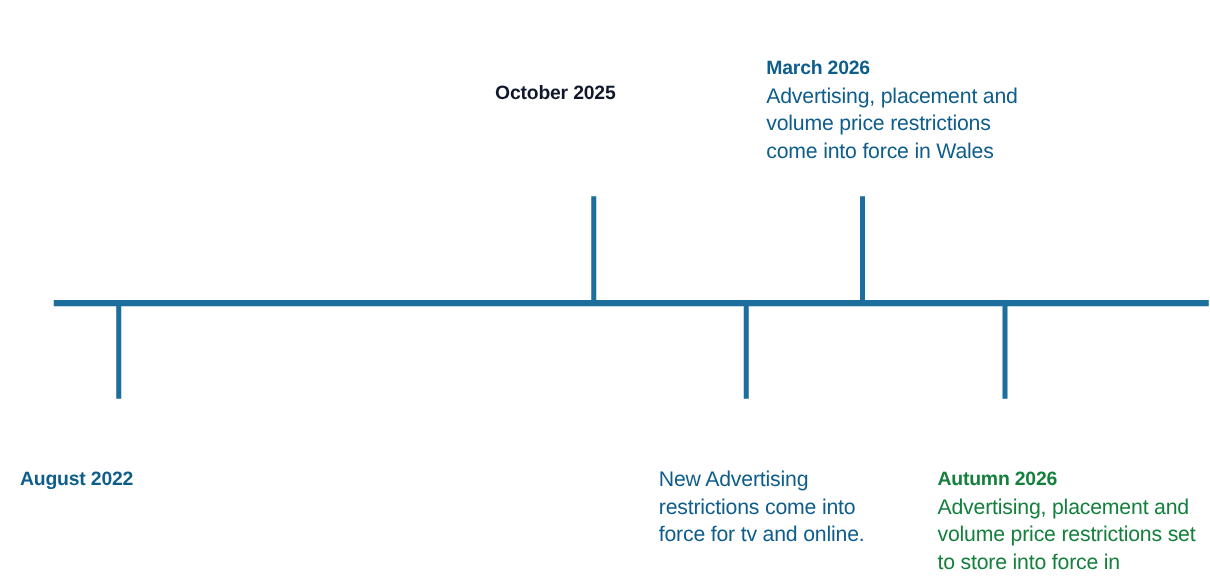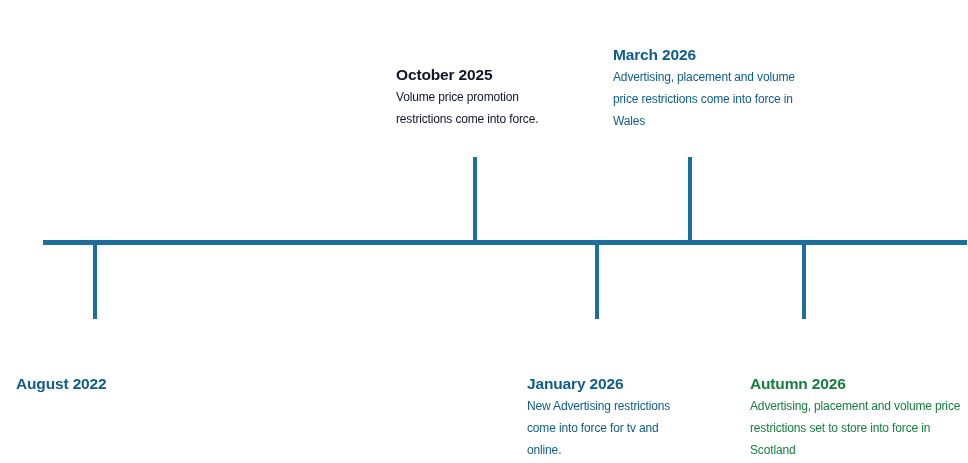--- a/index.html
+++ b/index.html
@@ -39,21 +39,21 @@
     margin-top: 39px;
   }
   .block .date {
     font-size: 15.5px;
     font-weight: bold;
     line-height: 22px;
     letter-spacing: -0.15px;
     white-space: nowrap;
   }
   .block .desc {
-    font-size: 12px;
+    font-size: 17px;
     font-weight: 400;
     line-height: 22px;
     letter-spacing: -0.15px;
   }
 </style>
 </head>
 <body>
 
 <div id="canvas" style="background: rgb(255, 255, 255);">
 
@@ -64,30 +64,28 @@
   <div class="tick down" style="left: 93px; background: rgb(28, 110, 156);"></div>
   <div class="tick down" style="left: 595px; background: rgb(28, 110, 156);"></div>
   <div class="tick down" style="left: 802px; background: rgb(28, 110, 156);"></div>
 
   <div class="block" style="left: 16px; top: 334px; width: 200px; color: rgb(14, 93, 138);">
     <div class="date">August 2022</div>
   </div>
 
   <div class="block" style="left: 396px; top: 25px; width: 165px; color: #0f172a;">
     <div class="date">October 2025</div>
-    <div class="desc">Volume price promotion restrictions come into force.</div>
   </div>
 
   <div class="block" style="left: 613px; top: 5px; width: 210px; color: rgb(14, 93, 138);">
     <div class="date">March 2026</div>
     <div class="desc">Advertising, placement and volume price restrictions come into force in Wales</div>
   </div>
 
   <div class="block" style="left: 527px; top: 334px; width: 165px; color: rgb(14, 93, 138);">
-    <div class="date">January 2026</div>
     <div class="desc">New Advertising restrictions come into force for tv and online.</div>
   </div>
 
   <div class="block" style="left: 750px; top: 334px; width: 215px; color: #15803d;">
     <div class="date">Autumn 2026</div>
     <div class="desc">Advertising, placement and volume price restrictions set to store into force in Scotland</div>
   </div>
 
 </div>
 

